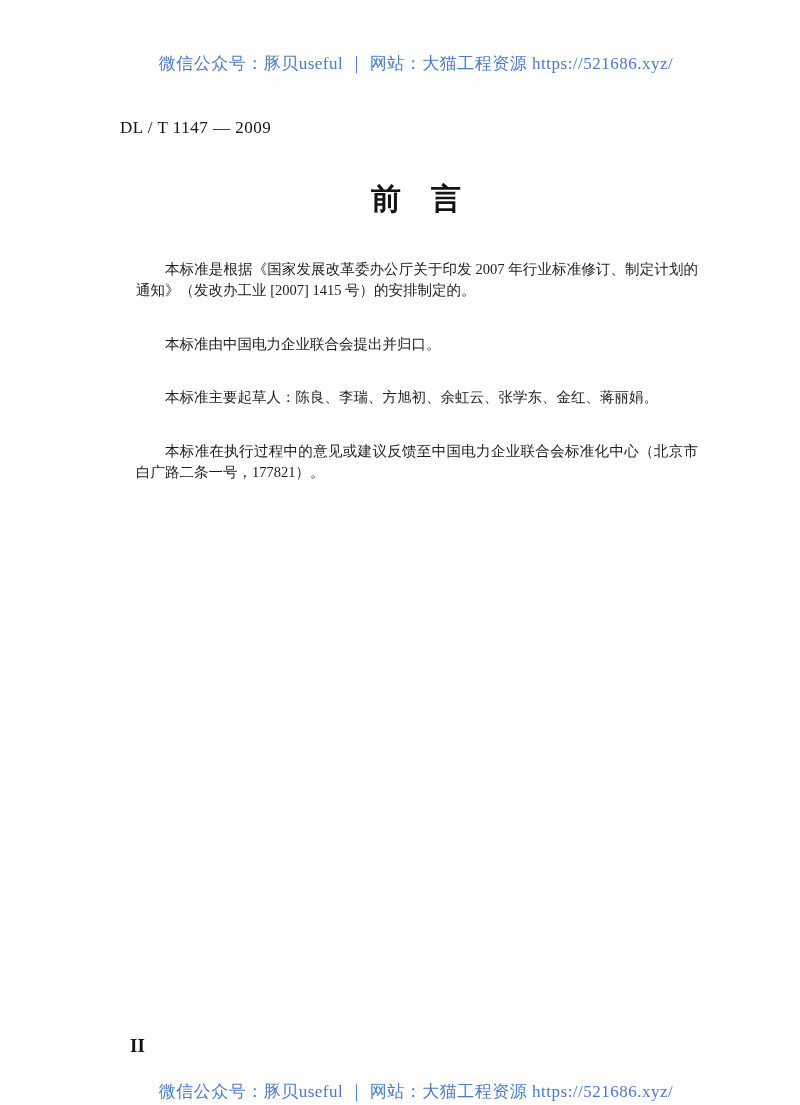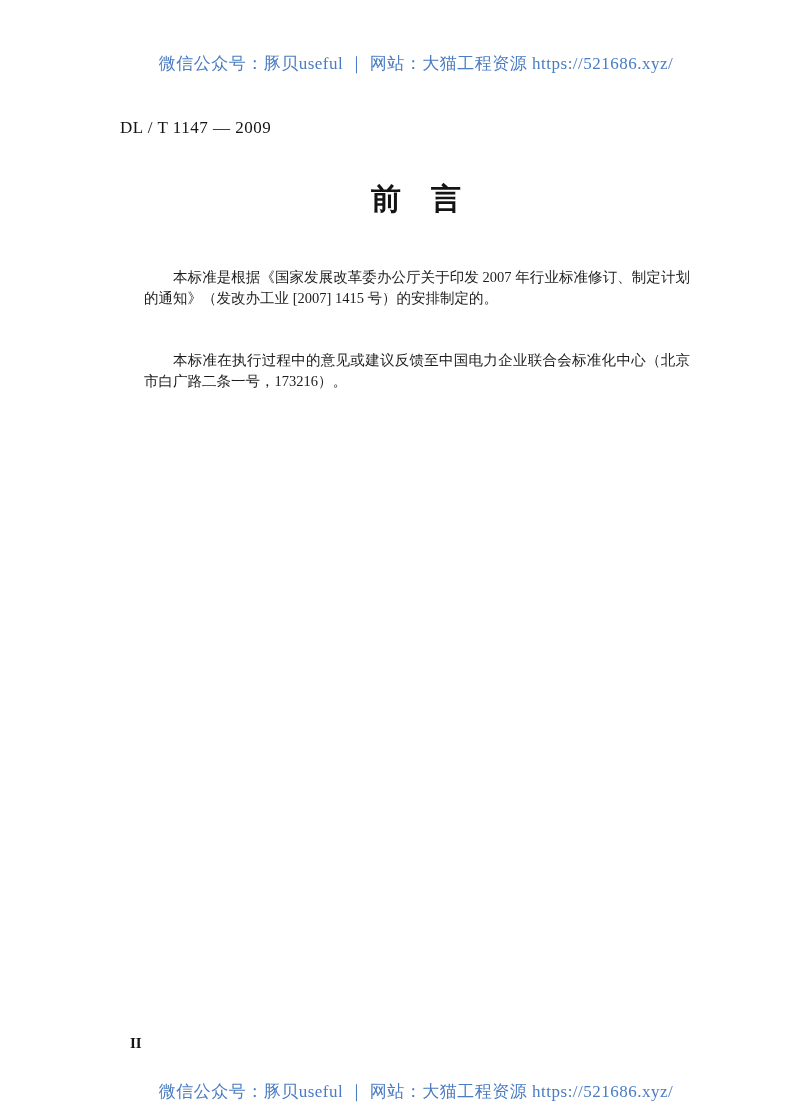--- a/index.html
+++ b/index.html
@@ -53,27 +53,27 @@
     left: 88px;
     top: 211px;
     width: 626px;
     font-size: 14.5px;
     line-height: 21.4px;
     color: #1c1c1c;
     text-align: justify;
   }
   .body-text p {
     text-indent: 2em;
-    margin: 8px;
+    margin: 0;
   }
   .page-number {
     position: absolute;
     left: 98px;
     top: 1003px;
-    font-size: 15px;
+    font-size: 19px;
     font-weight: bold;
     color: #141414;
   }
   .artifact {
     position: absolute;
     left: 648px;
     top: 1068px;
     font-size: 12px;
     color: #9a9a9a;
   }
@@ -84,21 +84,23 @@
 <div class="page">
 
   <div class="watermark top">微信公众号：豚贝useful ｜ 网站：大猫工程资源 https://521686.xyz/</div>
 
   <div class="doc-number">DL / T 1147 — 2009</div>
 
   <div class="doc-title">前　言</div>
 
   <div class="body-text">
     <p>本标准是根据《国家发展改革委办公厅关于印发 2007 年行业标准修订、制定计划的通知》（发改办工业 [2007] 1415 号）的安排制定的。</p>
-    <p>本标准在执行过程中的意见或建议反馈至中国电力企业联合会标准化中心（北京市白广路二条一号，173216）。</p>
+    <p>本标准由中国电力企业联合会提出并归口。</p>
+    <p>本标准主要起草人：陈良、李瑞、方旭初、余虹云、张学东、金红、蒋丽娟。</p>
+    <p>本标准在执行过程中的意见或建议反馈至中国电力企业联合会标准化中心（北京市白广路二条一号，177821）。</p>
   </div>
 
   <div class="page-number">II</div>
 
   <div class="watermark bottom">微信公众号：豚贝useful ｜ 网站：大猫工程资源 https://521686.xyz/</div>
 
   <div class="artifact">、</div>
 
 </div>
 

